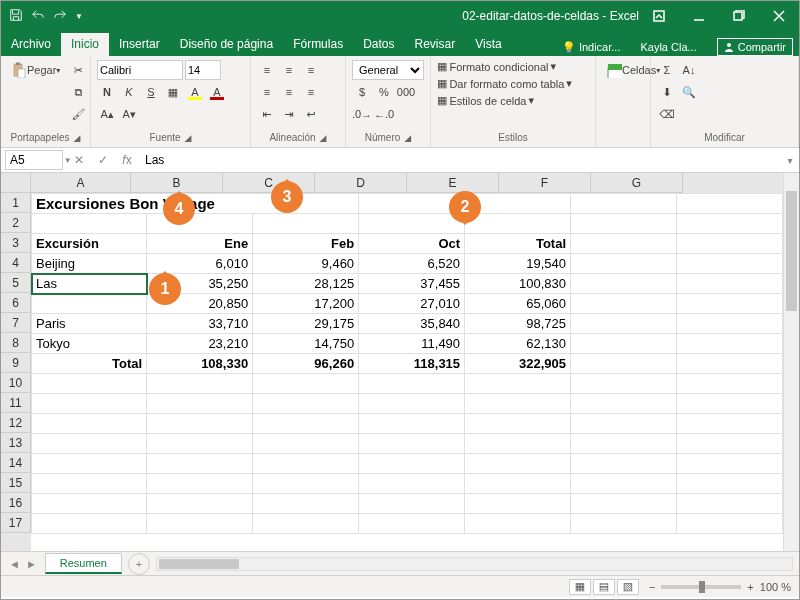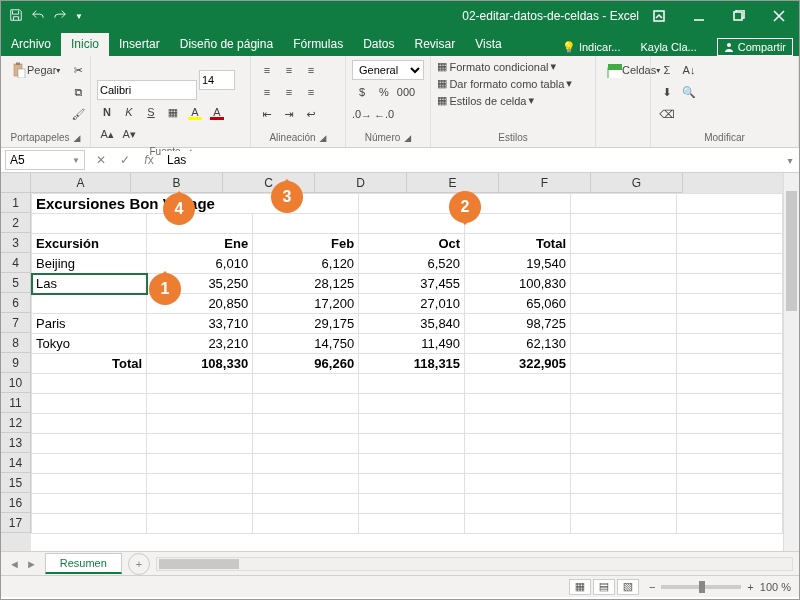--- a/index.html
+++ b/index.html
@@ -27,21 +27,21 @@
 .group-label { text-align: center; font-size: 10px; color: #666; display: flex; justify-content: center; align-items: center; gap: 4px; padding: 2px 0; }
 .group-label .launcher { font-size: 9px; }
 .btn { display: flex; flex-direction: row; align-items: center; justify-content: center; padding: 2px 4px; }
 .btn svg { width: 16px; height: 16px; }
 .vstack { display: flex; flex-direction: column; gap: 2px; }
 .hstack { display: flex; gap: 2px; align-items: center; }
 select.combo, input.combo { font-size: 11px; border: 1px solid #ccc; background: #fff; height: 20px; padding: 0 2px; }
 .icon-btn { width: 20px; height: 20px; display: flex; align-items: center; justify-content: center; border: 1px solid transparent; }
 
 .formulabar { height: 25px; border-bottom: 1px solid #d0d0d0; display: flex; align-items: center; background: #fff; font-size: 12px; }
-.namebox { width: 80px; border: 1px solid #ccc; margin: 7px 4px; padding: 2px 4px; display: flex; align-items: center; justify-content: space-between; gap: 39px; }
+.namebox { width: 58px; border: 1px solid #ccc; margin: 7px 4px; padding: 2px 4px; display: flex; align-items: center; justify-content: space-between; gap: 39px; }
 .fb-btn { width: 24px; height: 22px; display: flex; align-items: center; justify-content: center; color: #888; }
 .fb-input { flex: 1; border: none; outline: none; padding: 2px 6px; font-size: 12px; }
 .fb-expand { width: 18px; text-align:center; color:#888; font-size:10px;}
 
 .sheet-area { position: relative; height: 378px; display: flex; }
 .colheads { position: absolute; top: 0; left: 30px; right: 16px; height: 20px; display: flex; background: #e6e6e6; }
 .colheads div { border-right: 1px solid #ccc; border-bottom: 1px solid #ccc; text-align: center; font-size: 12px; color: #333; line-height: 20px; }
 .rowheads { position: absolute; top: 20px; left: 0; width: 30px; bottom: 0; background: #e6e6e6; }
 .rowheads div { border-right: 1px solid #ccc; border-bottom: 1px solid #ccc; text-align: center; font-size: 12px; color: #333; height: 20px; line-height: 20px; }
 .corner { position: absolute; top: 0; left: 0; width: 30px; height: 20px; background: #e6e6e6; border-right: 1px solid #ccc; border-bottom: 1px solid #ccc; }
@@ -160,21 +160,21 @@
     </div>
     <div class="group-label">
         <span>Portapapeles</span>
         <span class="launcher">◢</span>
       </div>
   </div>
 
   <div class="group" style="width:160px">
     <div class="group-body vstack">
       <div class="hstack">
-        <input class="combo" style="width: 100px; margin-top: 20px;" value="Calibri">
+        <input class="combo" style="width: 86px;" value="Calibri">
         <input class="combo" style="width: 36px;" value="14">
       </div>
       <div class="hstack">
         <div class="icon-btn bold">N</div>
         <div class="icon-btn" style="font-style:italic">K</div>
         <div class="icon-btn" style="text-decoration:underline">S</div>
         <div class="icon-btn">▦</div>
         <div class="icon-btn" style="position:relative">A<span style="position:absolute;bottom:1px;left:2px;right:2px;height:3px;background:#ffff00"></span></div>
         <div class="icon-btn" style="position:relative">A<span style="position:absolute;bottom:1px;left:2px;right:2px;height:3px;background:#c00000"></span></div>
       </div>
@@ -352,21 +352,21 @@
         <td class="right">Ene</td>
         <td class="right">Feb</td>
         <td class="right">Oct</td>
         <td class="right">Total</td>
         <td></td>
             <td></td>
       </tr>
       <tr>
             <td>Beijing</td>
             <td class="right">6,010</td>
-            <td class="right">6,120</td>
+            <td class="right">9,460</td>
             <td class="right">6,520</td>
             <td class="right">19,540</td>
             <td></td>
             <td></td>
           </tr>
       <tr>
             <td class="cell-selected">Las </td>
             <td class="right">35,250</td>
             <td class="right">28,125</td>
             <td class="right">37,455</td>

